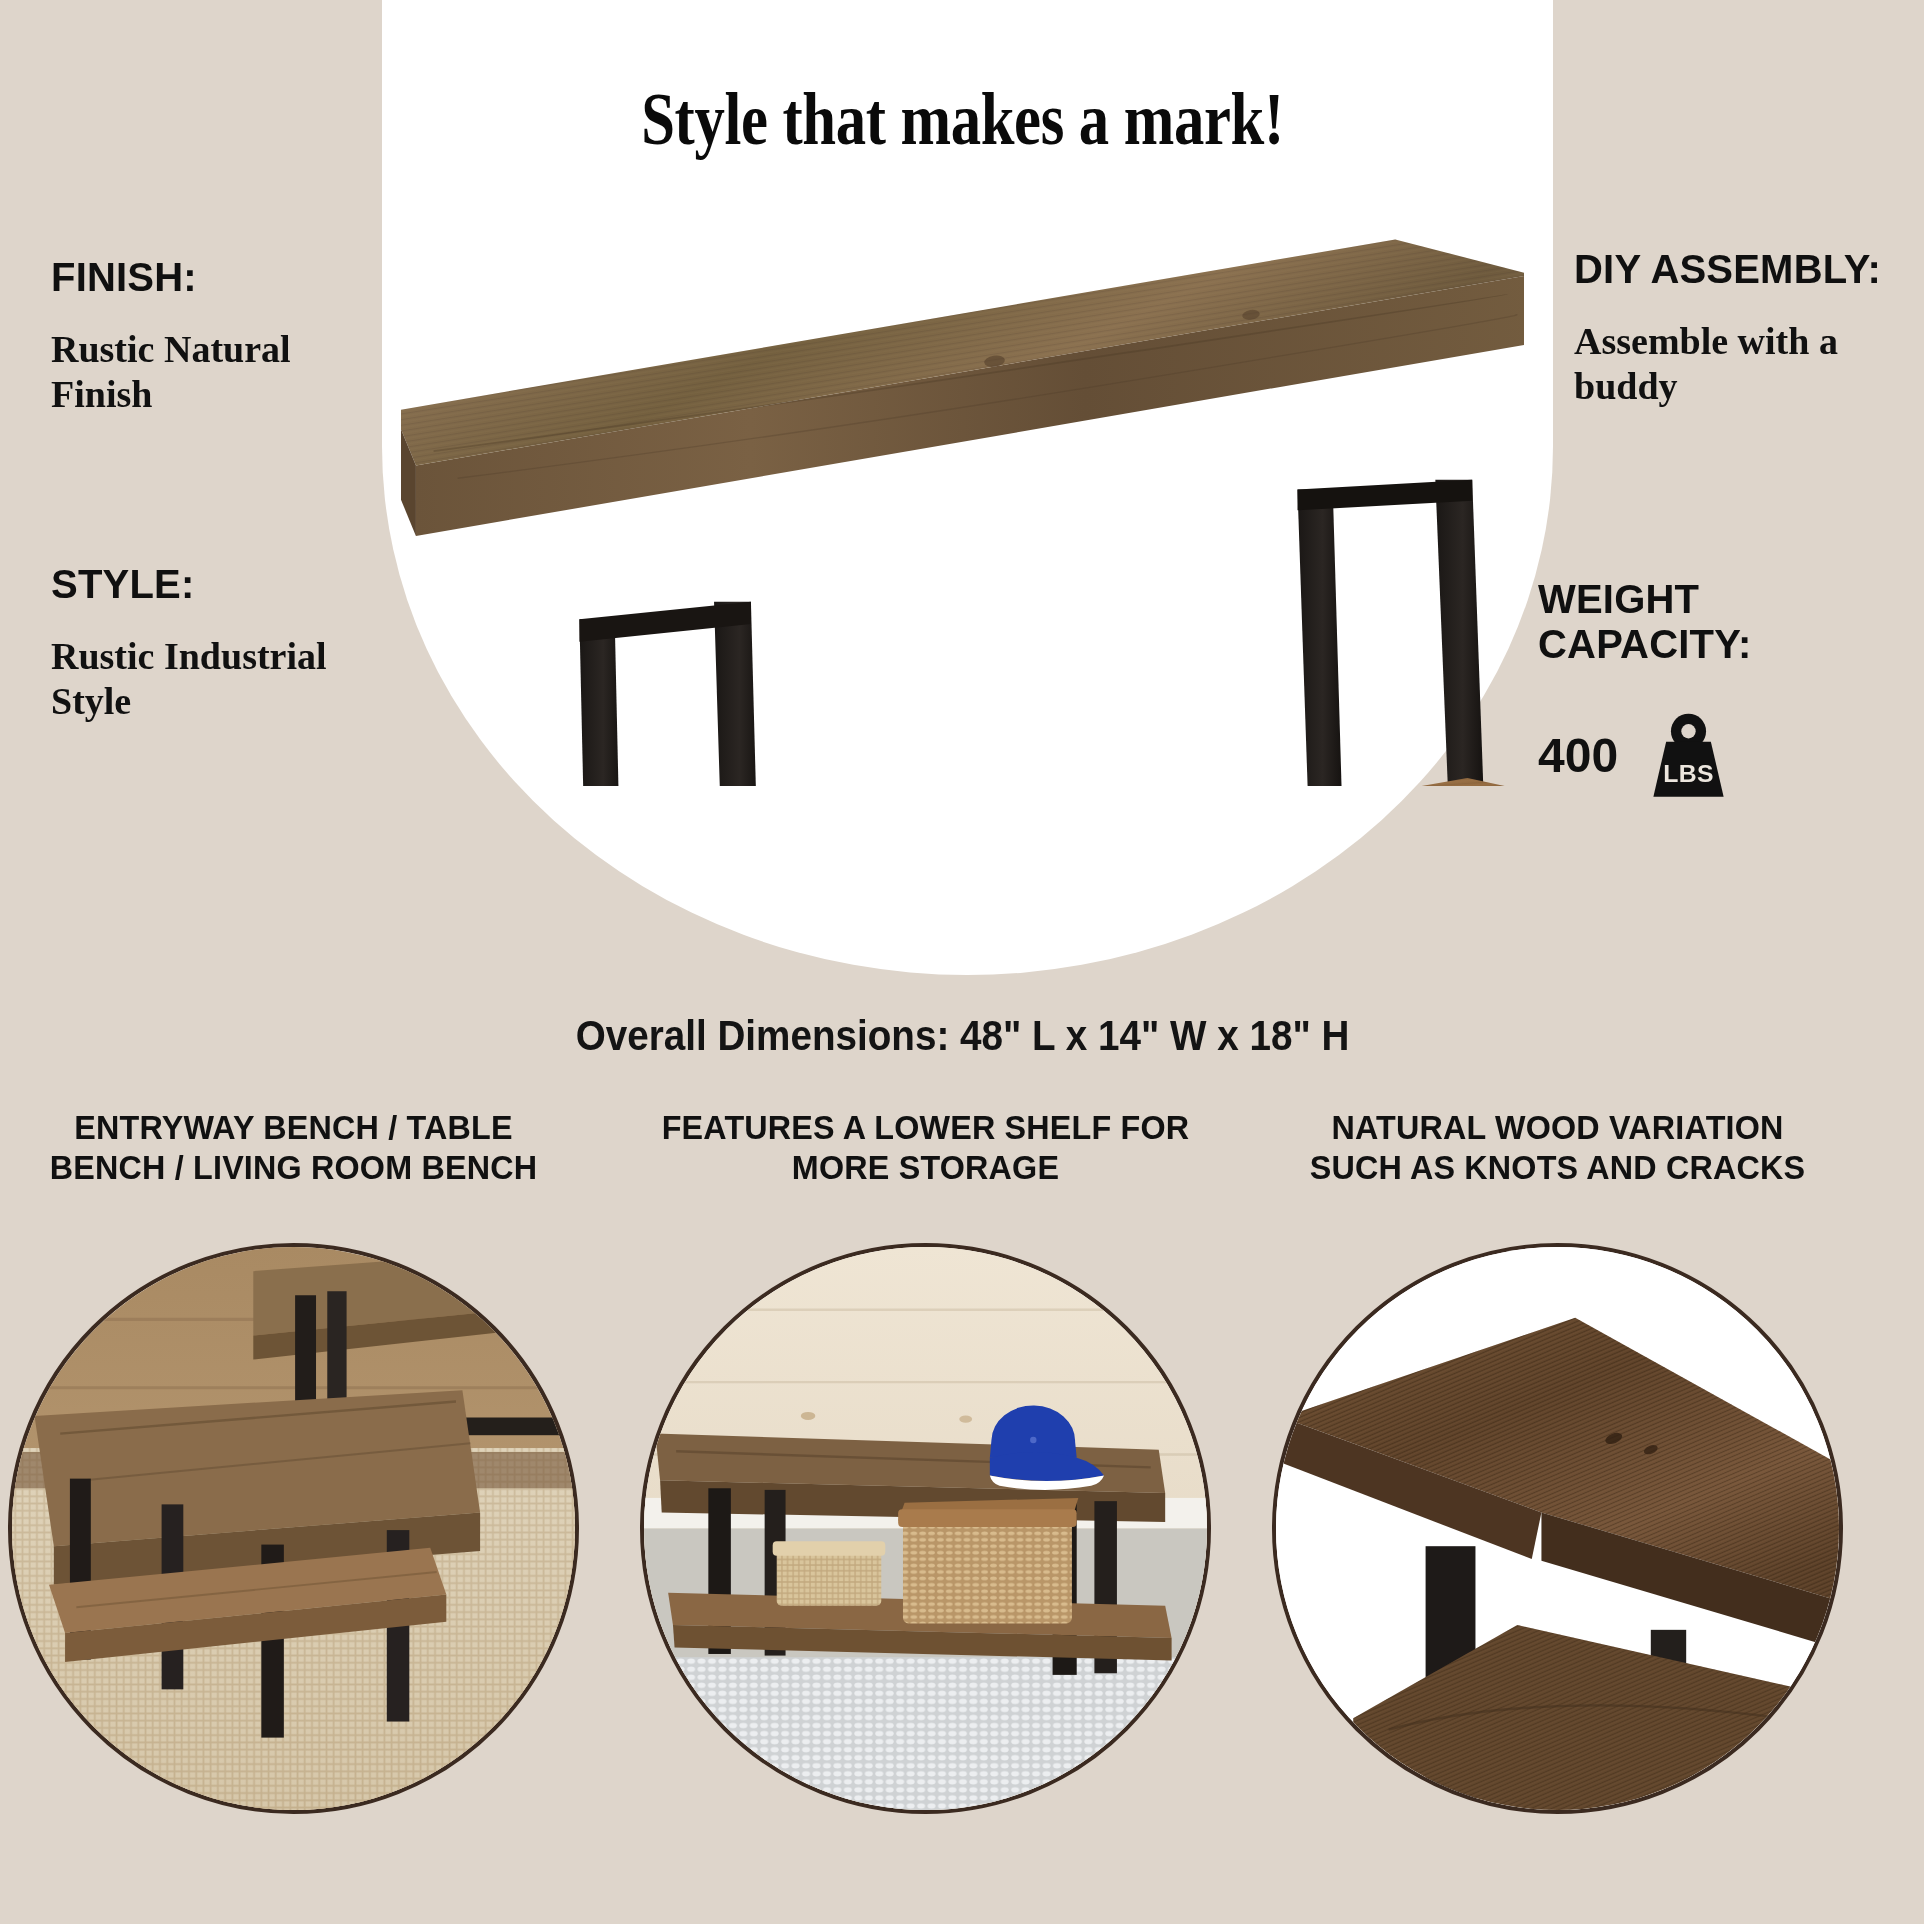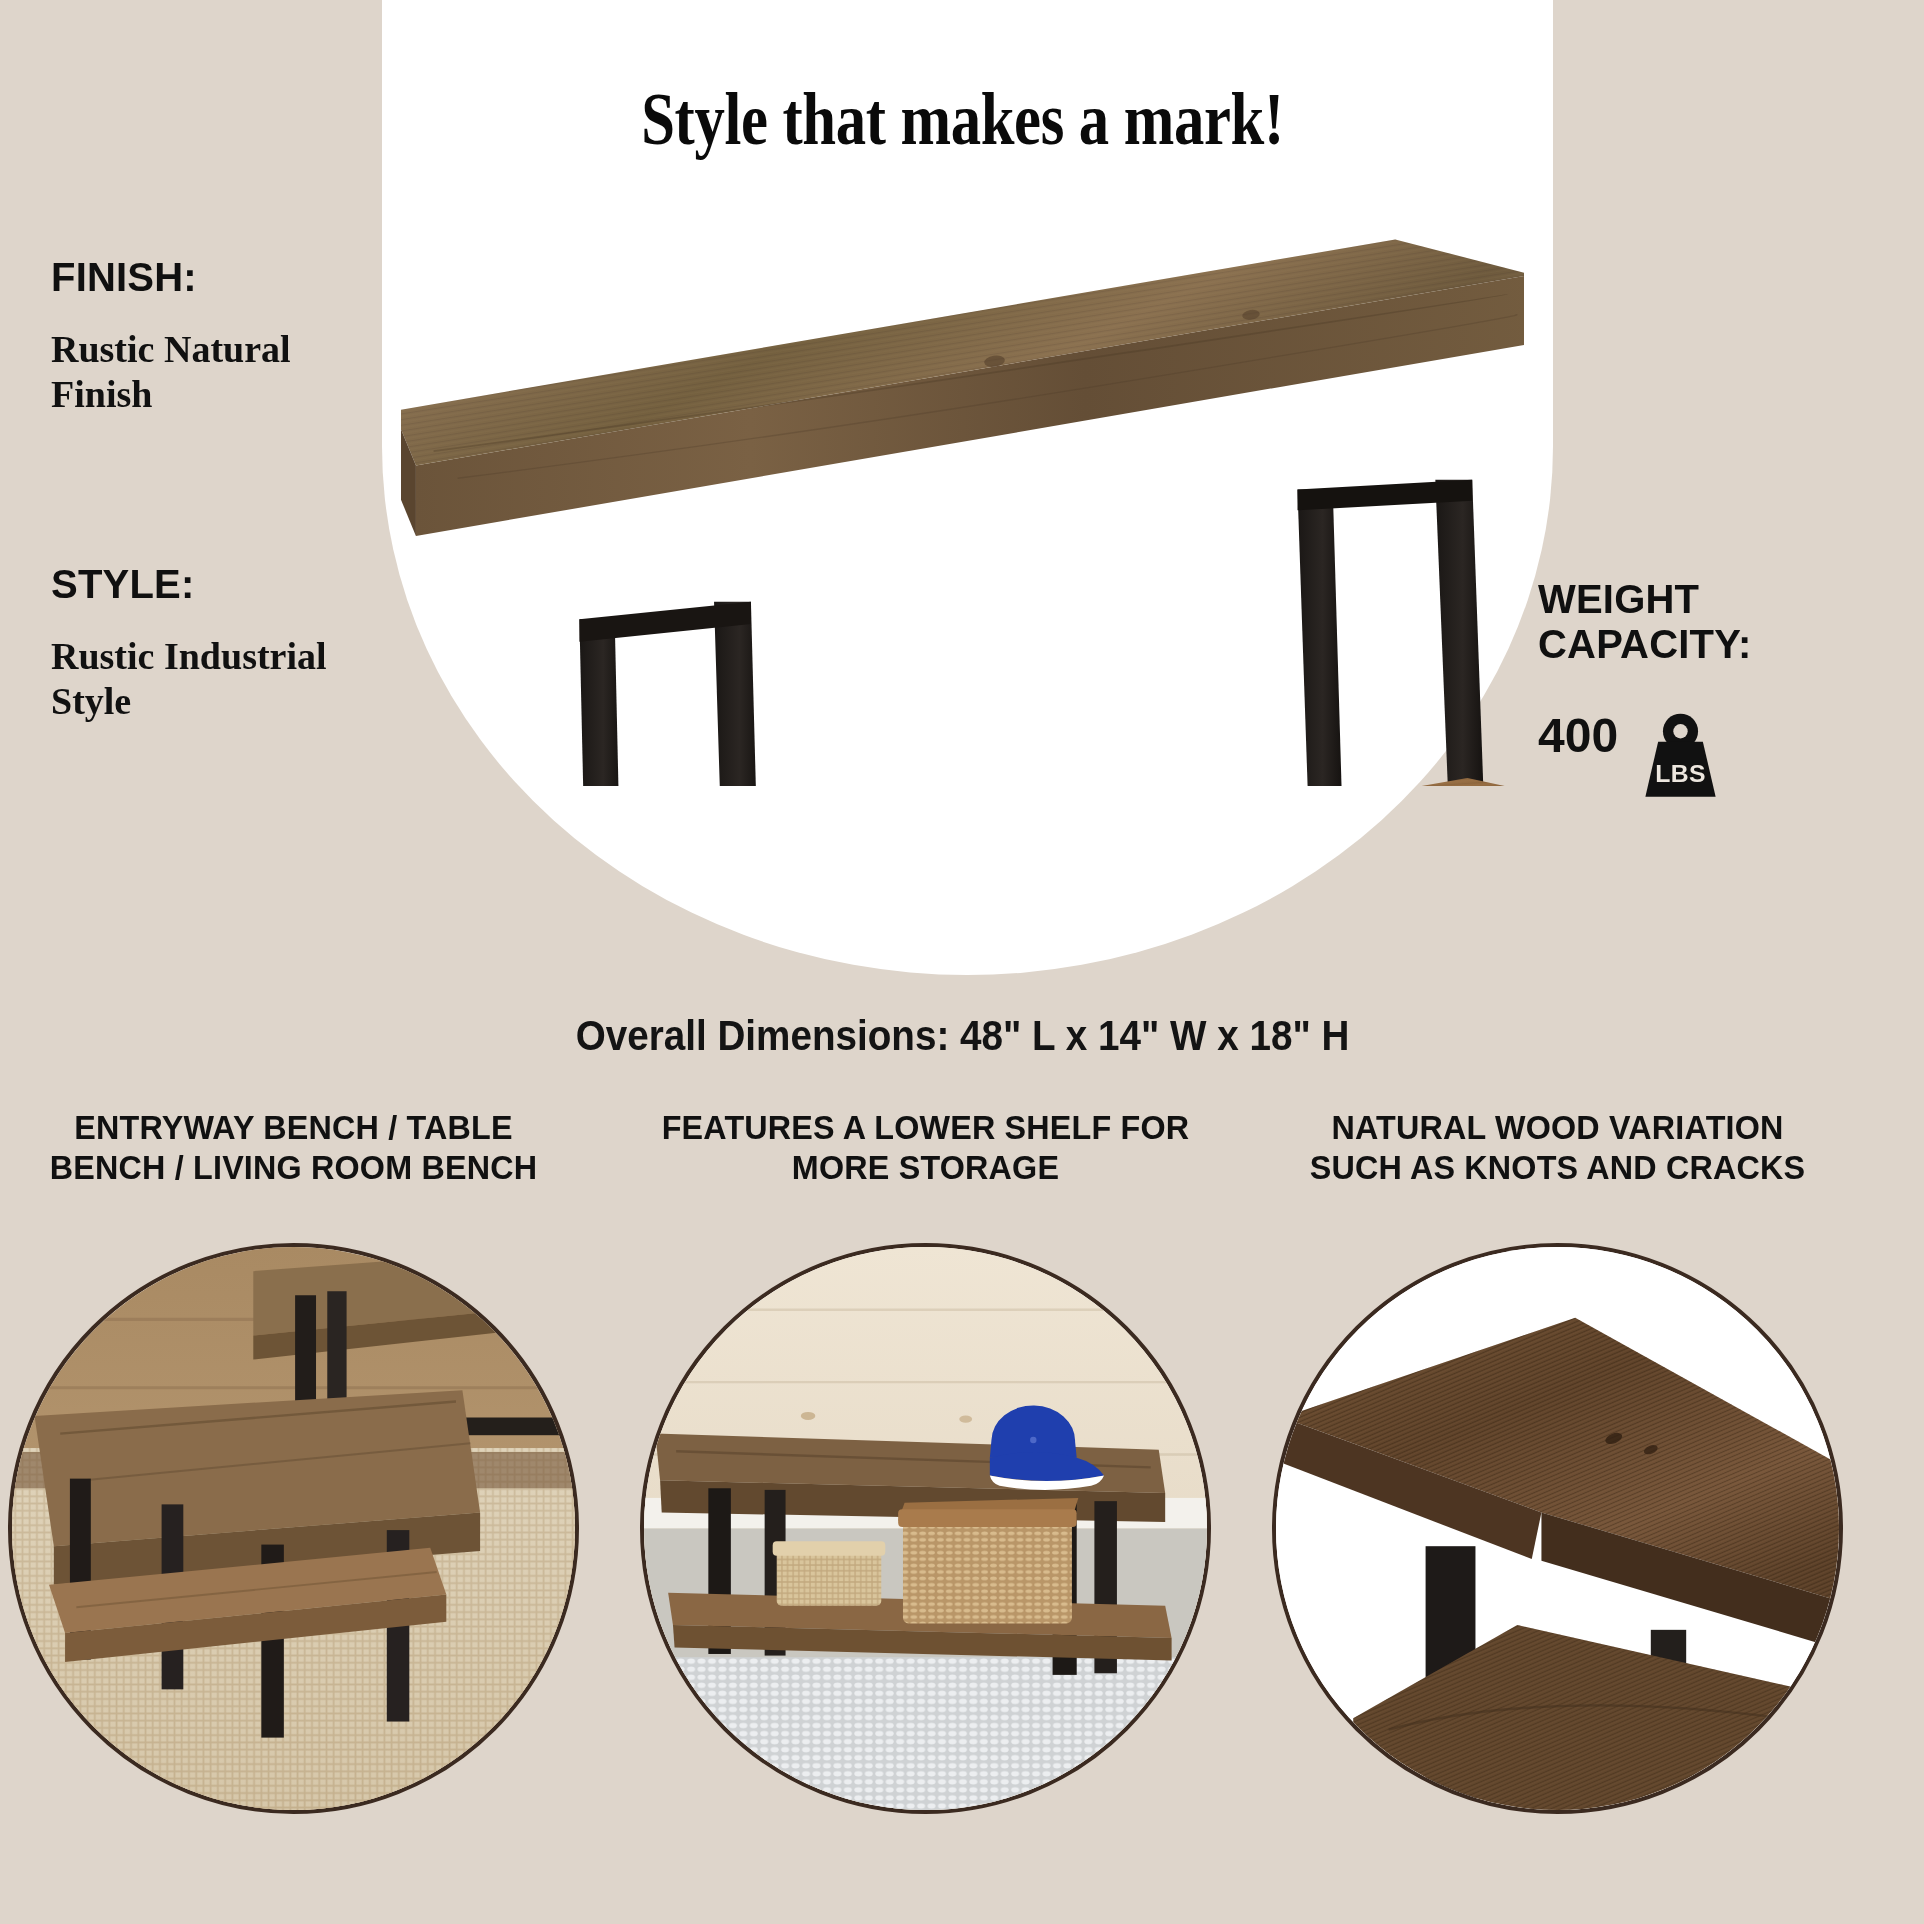--- a/index.html
+++ b/index.html
@@ -42,21 +42,21 @@
   }
   .spec .spec-value{
     font-weight:700;font-size:38px;line-height:1.18;color:#111;margin:0;font-family:Liberation Serif, serif;
   }
   .spec-finish{left:51px;top:255px;width:321px;}
   .spec-style{left:51px;top:562px;width:337px;}
   .spec-diy{left:1574px;top:247px;width:337px;}
   .spec-weight{left:1538px;top:577px;width:337px;}
 
   
-  .weight-row{display:flex;align-items:flex-start;gap:21px;margin-top:45px;}
+  .weight-row{display:flex;align-items:center;gap:29px;margin-top:45px;}
   .weight-num{font-weight:700;font-size:48px;color:#111;line-height:1;}
   .weight-icon{width:83px;height:88px;display:block;}
 
   
   .dims{
     position:absolute;left:0;top:1012px;width:1925px;text-align:center;z-index:7;
     font-weight:700;font-size:42px;color:#141414;
     transform:scaleX(.92);transform-origin:50% 50%;
   }
 
@@ -163,20 +163,24 @@
   <div class="spec spec-finish">
     <p class="spec-label">FINISH:</p>
     <p class="spec-value">Rustic Natural Finish</p>
   </div>
 
   <div class="spec spec-style">
     <p class="spec-label">STYLE:</p>
     <p class="spec-value">Rustic Industrial Style</p>
   </div>
 
+  <div class="spec spec-diy">
+    <p class="spec-label">DIY ASSEMBLY:</p>
+    <p class="spec-value">Assemble with a buddy</p>
+  </div>
 
   <div class="spec spec-weight">
     <p class="spec-label">WEIGHT CAPACITY:</p>
     <div class="weight-row">
       <span class="weight-num">400</span>
       <svg class="weight-icon" viewBox="0 0 104 110">
         <path d="M52 2 a22 22 0 0 1 22 22 a22 22 0 0 1 -6 15 h-32 a22 22 0 0 1 -6 -15 A22 22 0 0 1 52 2 z" fill="#111"></path>
         <circle cx="52" cy="24" r="9" fill="#ded5cb"></circle>
         <path d="M24 37 H80 L96 106 H8 Z" fill="#111"></path>
         <text x="52" y="88" font-family="Liberation Sans, sans-serif" font-size="31" font-weight="700" fill="#ece6de" text-anchor="middle" letter-spacing="0.5">LBS</text>

